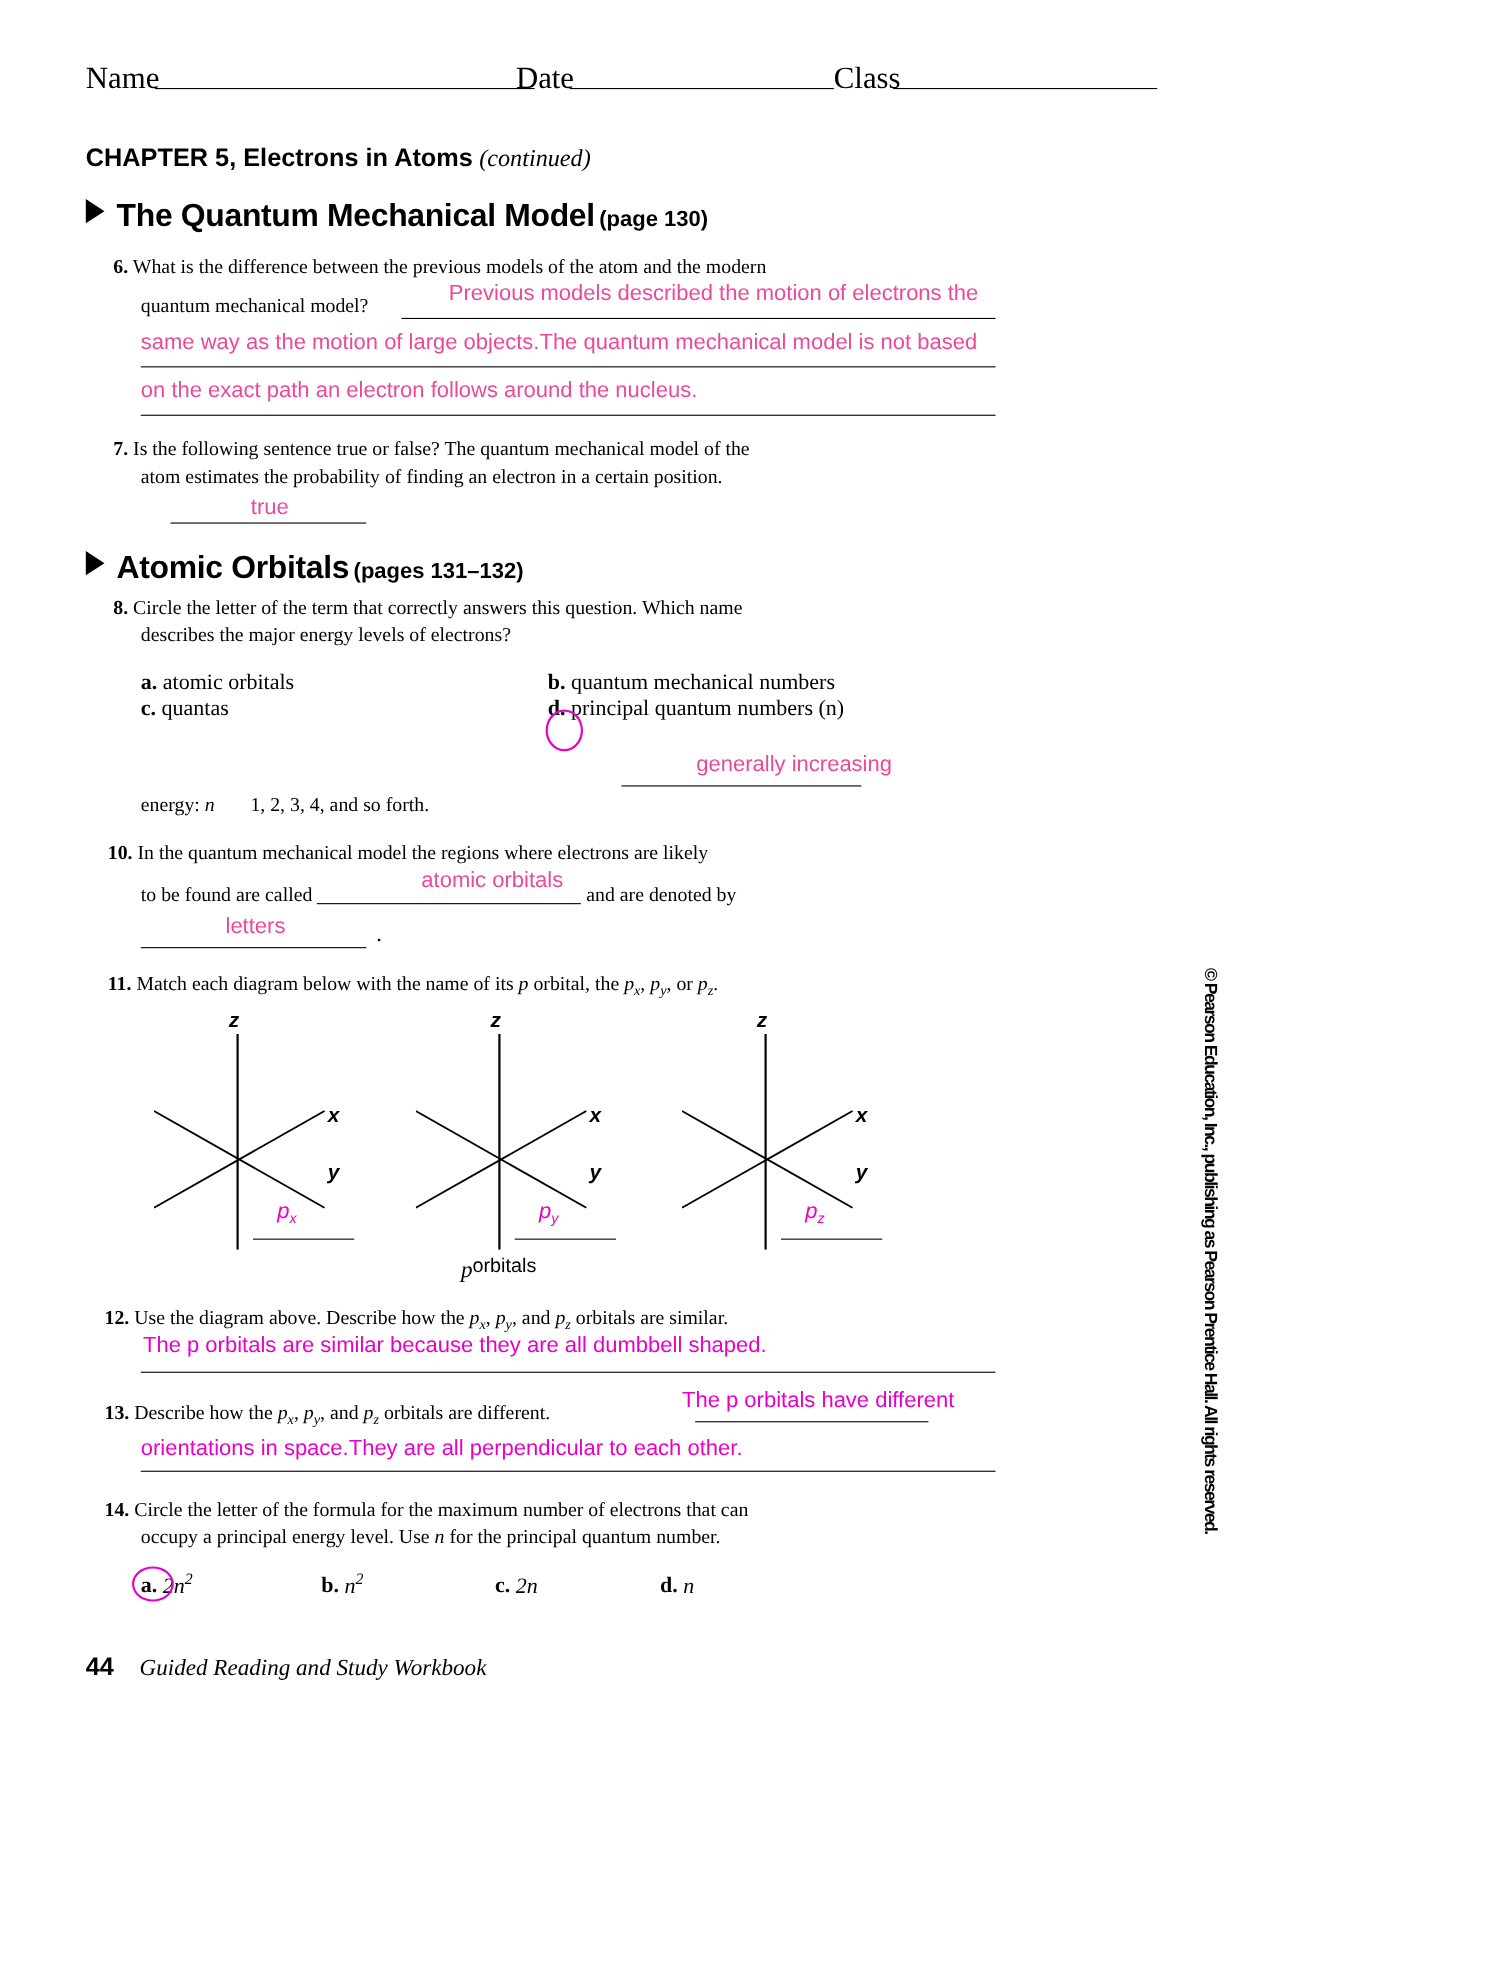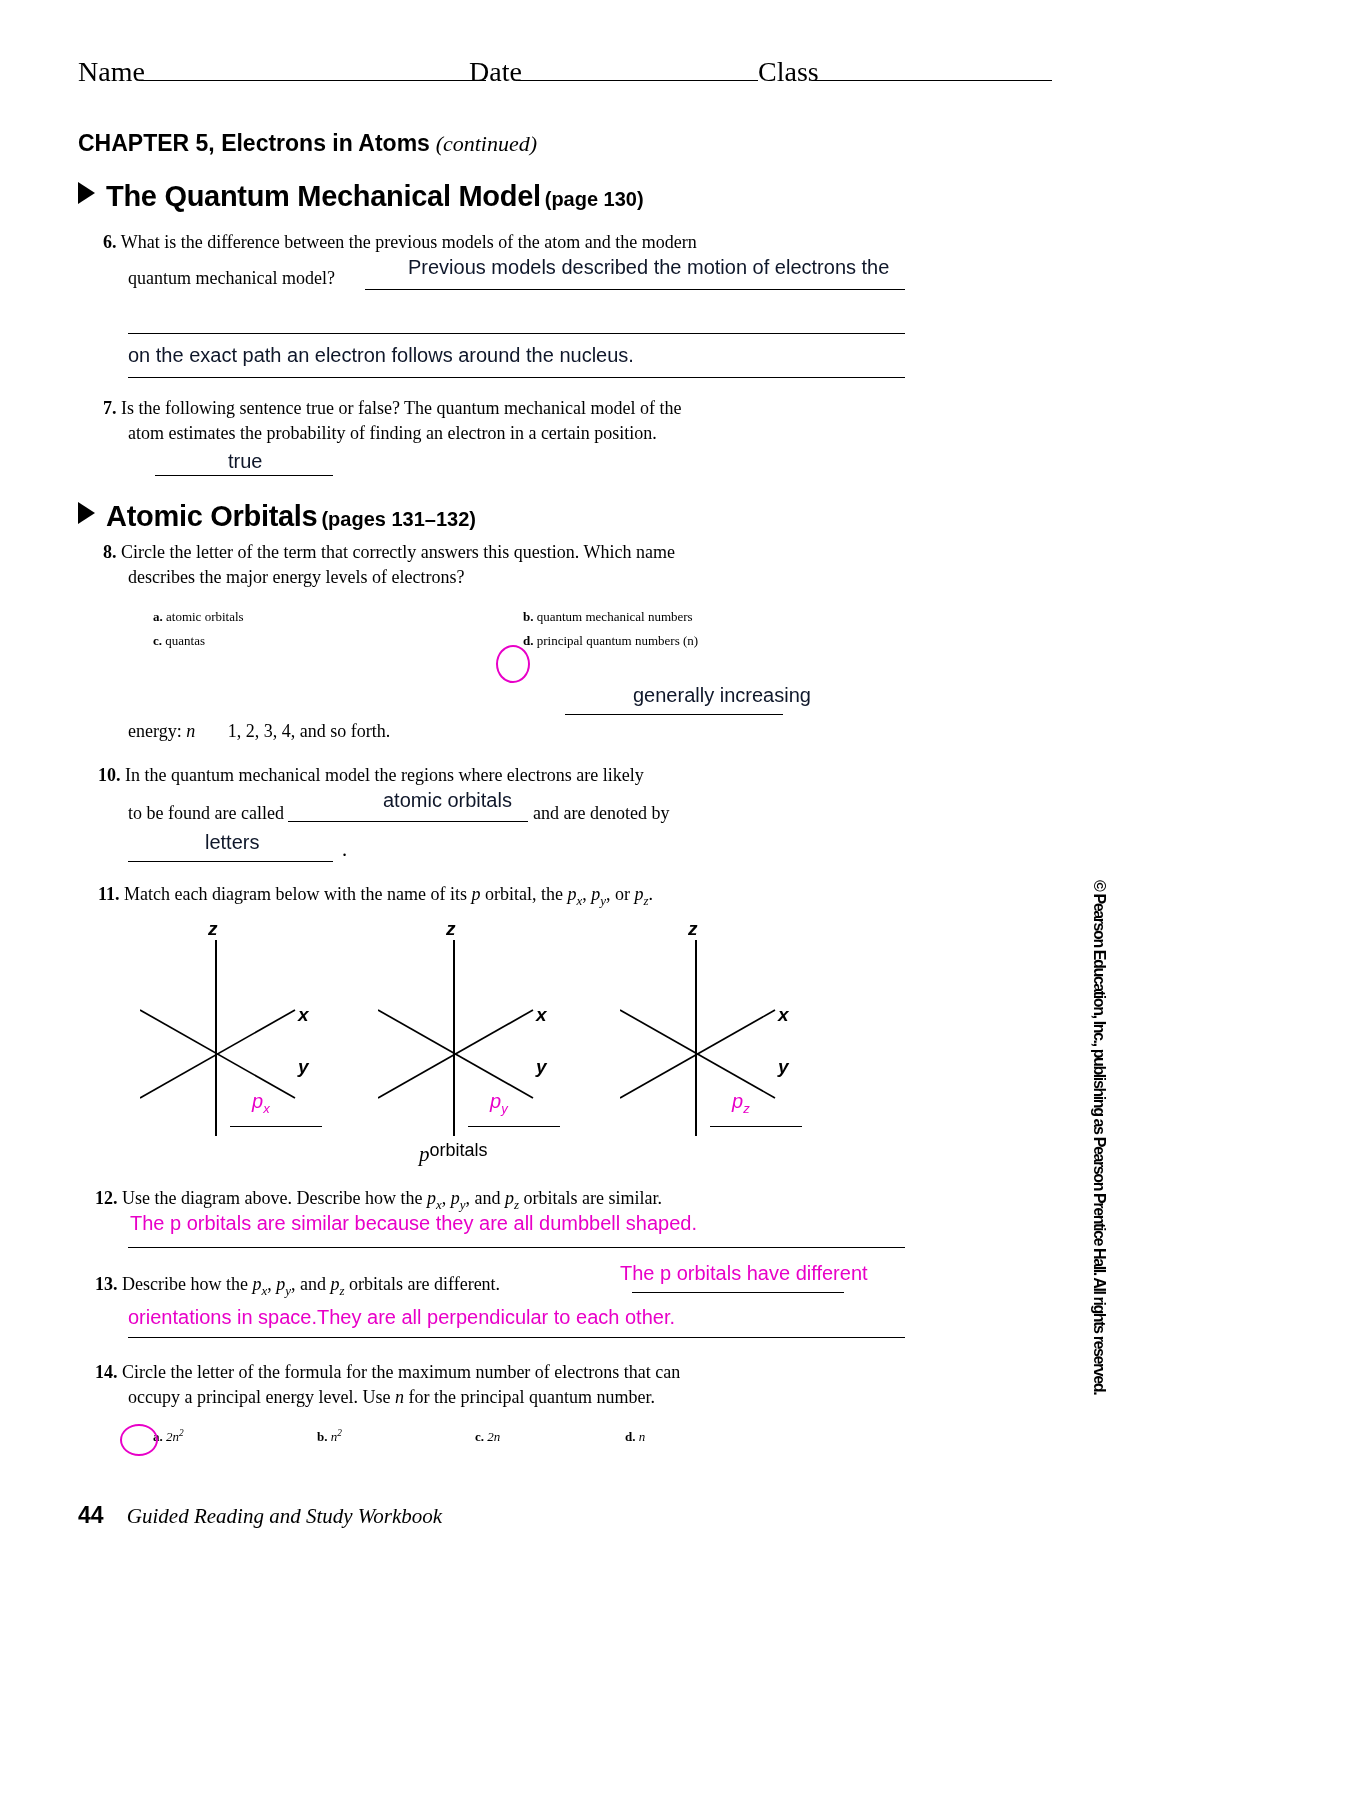--- a/index.html
+++ b/index.html
@@ -9,21 +9,21 @@
     font-family:"Liberation Serif", serif;
     color:#000;
     position:relative;
     overflow:hidden;
   }
   .page { position:absolute; left:0; top:0; width:1366px; height:1800px; }
 
   
   .serif  { font-family:"Liberation Serif", serif; }
   .ital   { font-style:italic; }
-  .ans    { font-family:"Liberation Sans", sans-serif; font-size:20px; color:#0f172a; }
+  .ans    { font-family:"Liberation Sans", sans-serif; font-size:20px; color:#ec4899; }
   .ansm   { font-family:"Liberation Sans", sans-serif; font-size:20px; color:#e800c8; }
 
   
   #hdr { position:absolute; left:78px; top:56px; width:930px; height:34px; font-size:28px; }
   #hdr .lbl { position:absolute; top:0; }
   #hdr .ln  { position:absolute; top:24px; border-bottom:1.3px solid #000; }
 
   
   #chapline { position:absolute; left:78px; top:130px; font-size:23px; }
   #chapline .c1 { font-family:"Liberation Sans", sans-serif; font-weight:bold; }
@@ -43,21 +43,21 @@
 
   
   .q { position:absolute; font-size:18px; line-height:25px; }
   .qn { font-weight:bold; }
   .qtxt { font-family:"Liberation Serif", serif; }
 
   .blank { display:inline-block; border-bottom:1.4px solid #000; vertical-align:-3px; }
   .longline { position:absolute; border-bottom:1.4px solid #000; }
 
   
-  .opt { position:absolute; font-size:13px;margin-left:25px; }
+  .opt { position:absolute; font-size:20px; }
 
   
   .circ {
     position:absolute;
     border:2.6px solid #e800c8;
     border-radius:50%;
   }
 
   
   .diag { position:absolute; }
@@ -120,20 +120,21 @@
     <span class="qtxt">What is the difference between the previous models of the atom and the modern</span>
   </div>
   <div class="q" style="left:128px; top:266px;">
     <span class="qtxt">quantum mechanical model?</span>
   </div>
 
   <div class="longline" style="left:365px; top:289px; width:540px;"></div>
   <span class="ans" style="position:absolute; left:408px; top:256px;">Previous models described the motion of electrons the</span>
 
   <div class="longline" style="left:128px; top:333px; width:777px;"></div>
+  <span class="ans" style="position:absolute; left:128px; top:300px;">same way as the motion of large objects.The quantum mechanical model is not based</span>
 
   <div class="longline" style="left:128px; top:377px; width:777px;"></div>
   <span class="ans" style="position:absolute; left:128px; top:344px;">on the exact path an electron follows around the nucleus.</span>
 
   <div class="q" style="left:103px; top:396px; width:860px;">
     <span class="qn">7.</span>
     <span class="qtxt">Is the following sentence true or false? The quantum mechanical model of the</span>
   </div>
   <div class="q" style="left:128px; top:421px;">
     <span class="qtxt">atom estimates the probability of finding an electron in a certain position.</span>

